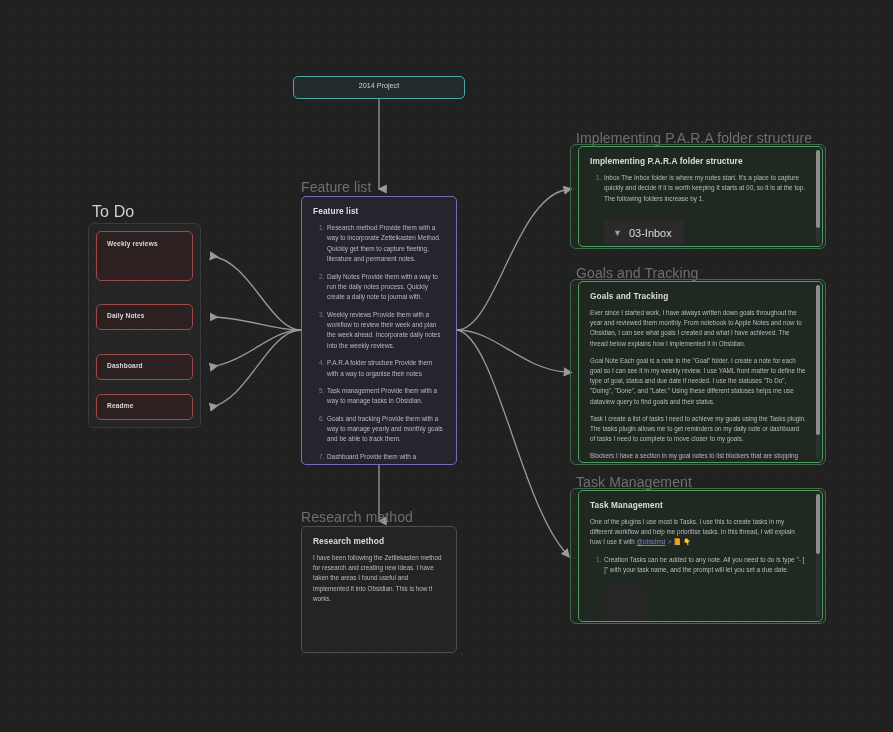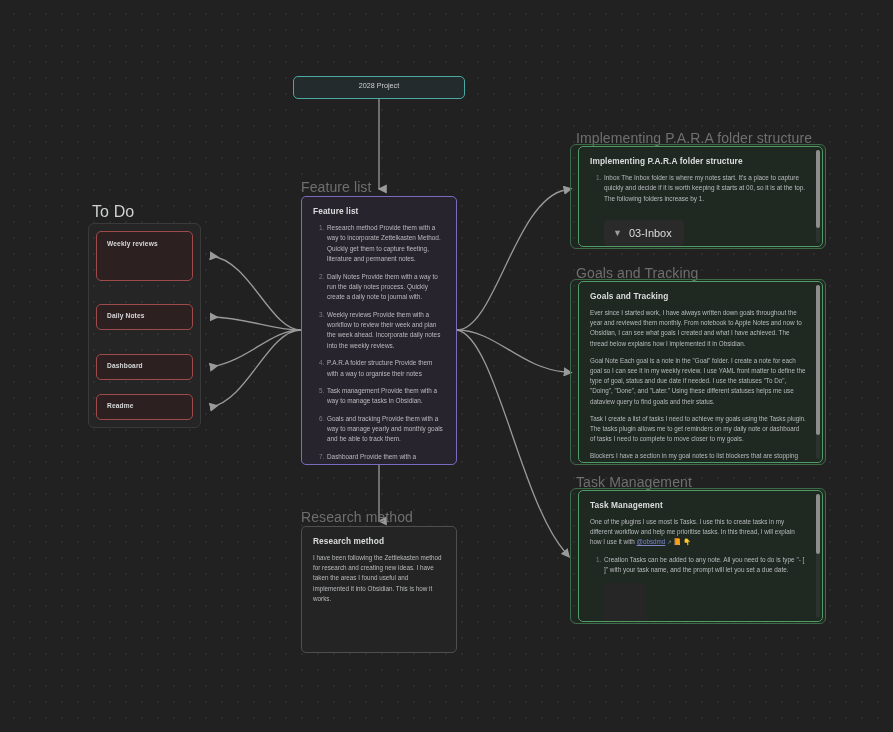--- a/index.html
+++ b/index.html
@@ -162,21 +162,21 @@
 
       <path d="M457,330 C495,330 515,200 565,190" marker-end="url(#arrR)"></path>
       <path d="M457,330 C495,330 520,368 565,372" marker-end="url(#arrR)"></path>
       <path d="M457,330 C495,336 520,500 565,552" marker-end="url(#arrR)"></path>
 
       <path d="M379,465 L379,521" marker-end="url(#arrD)"></path>
     </g>
   </svg>
 
   <div class="node teal" style="left:293px; top:76px; width:172px; height:23px;">
-    <div class="node-center-label" style="padding-top:4px;">2028 Project</div>
+    <div class="node-center-label" style="padding-top:4px;">2014 Project</div>
   </div>
 
   <div class="group-label big" style="left:92px; top:203px; font-size:16px; color:#cfd0d1;">To Do</div>
   <div class="group todo" style="left:88px; top:223px; width:113px; height:205px;"></div>
 
   <div class="node red" style="left:96px; top:231px; width:97px; height:50px;">
     <div class="card-label">Weekly reviews</div>
   </div>
   <div class="node red" style="left:96px; top:304px; width:97px; height:26px;">
     <div class="card-label" style="padding-top:7px;">Daily Notes</div>

